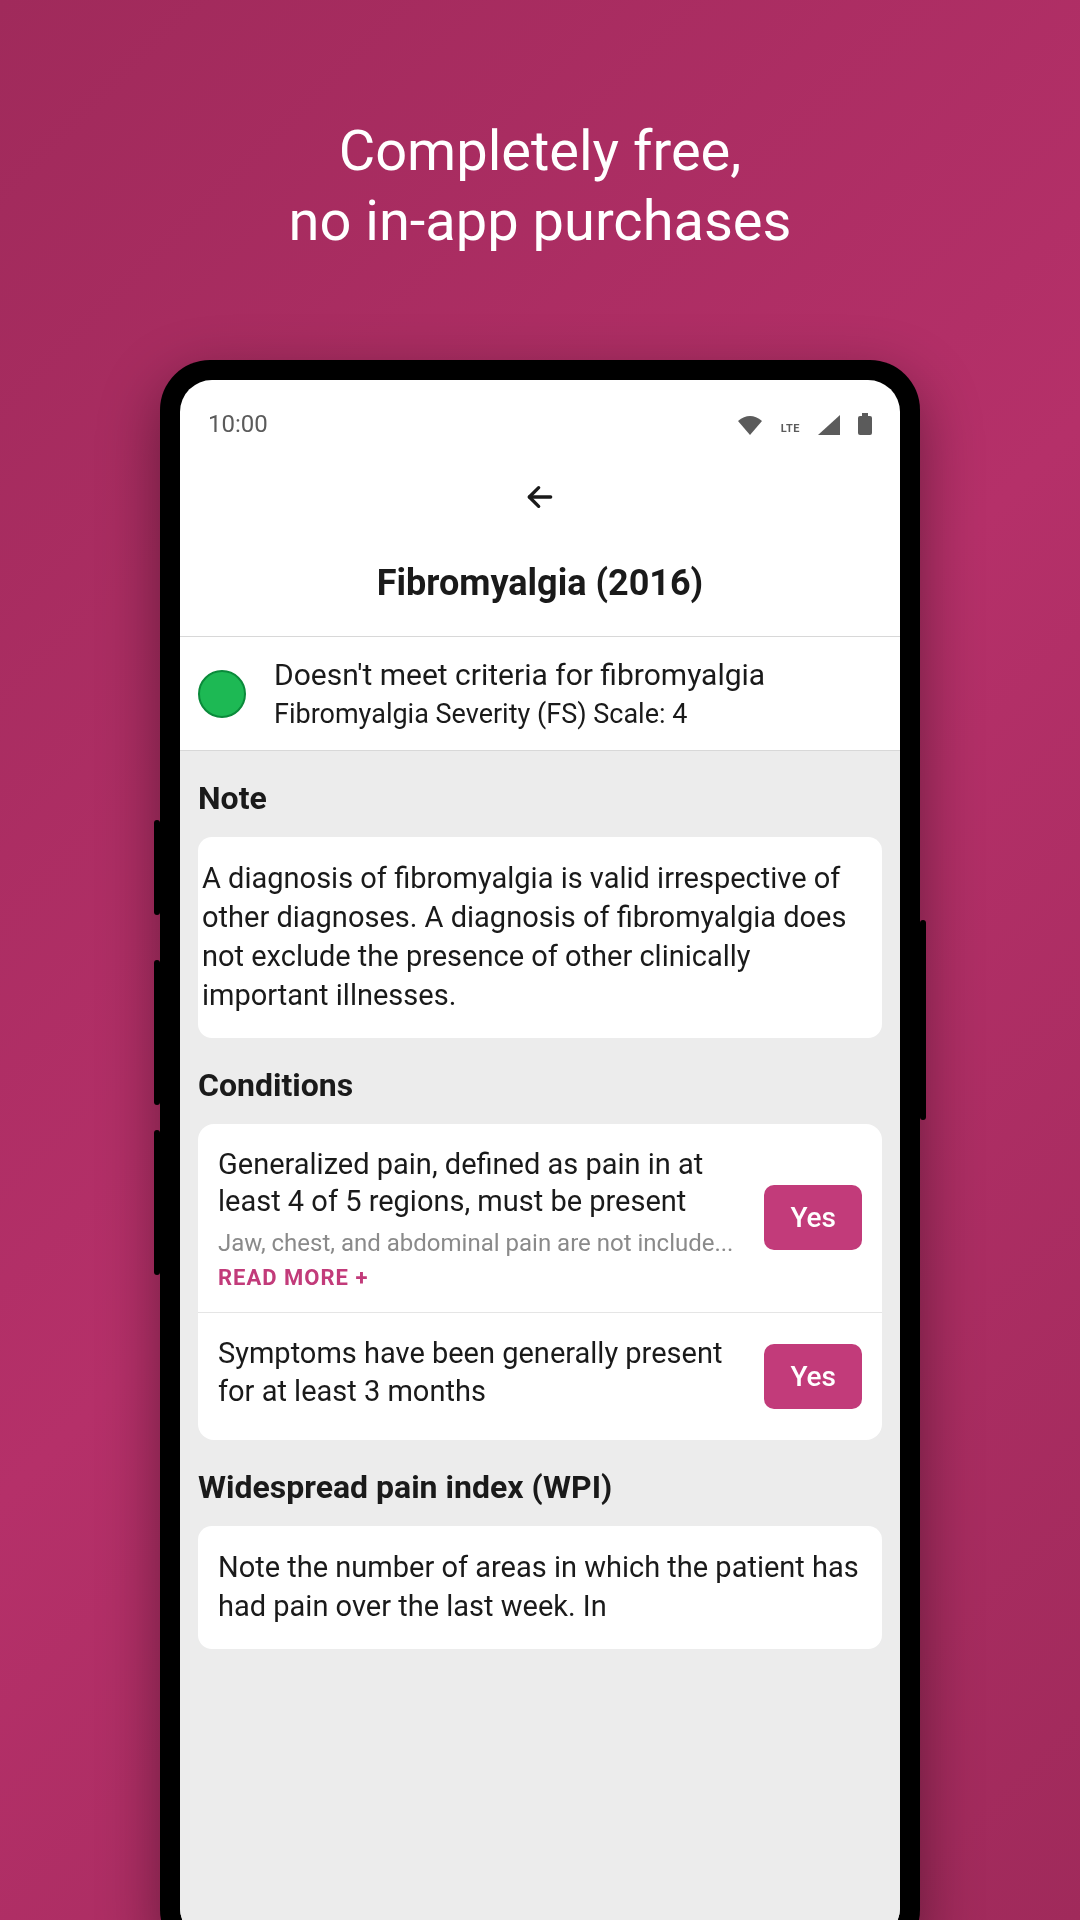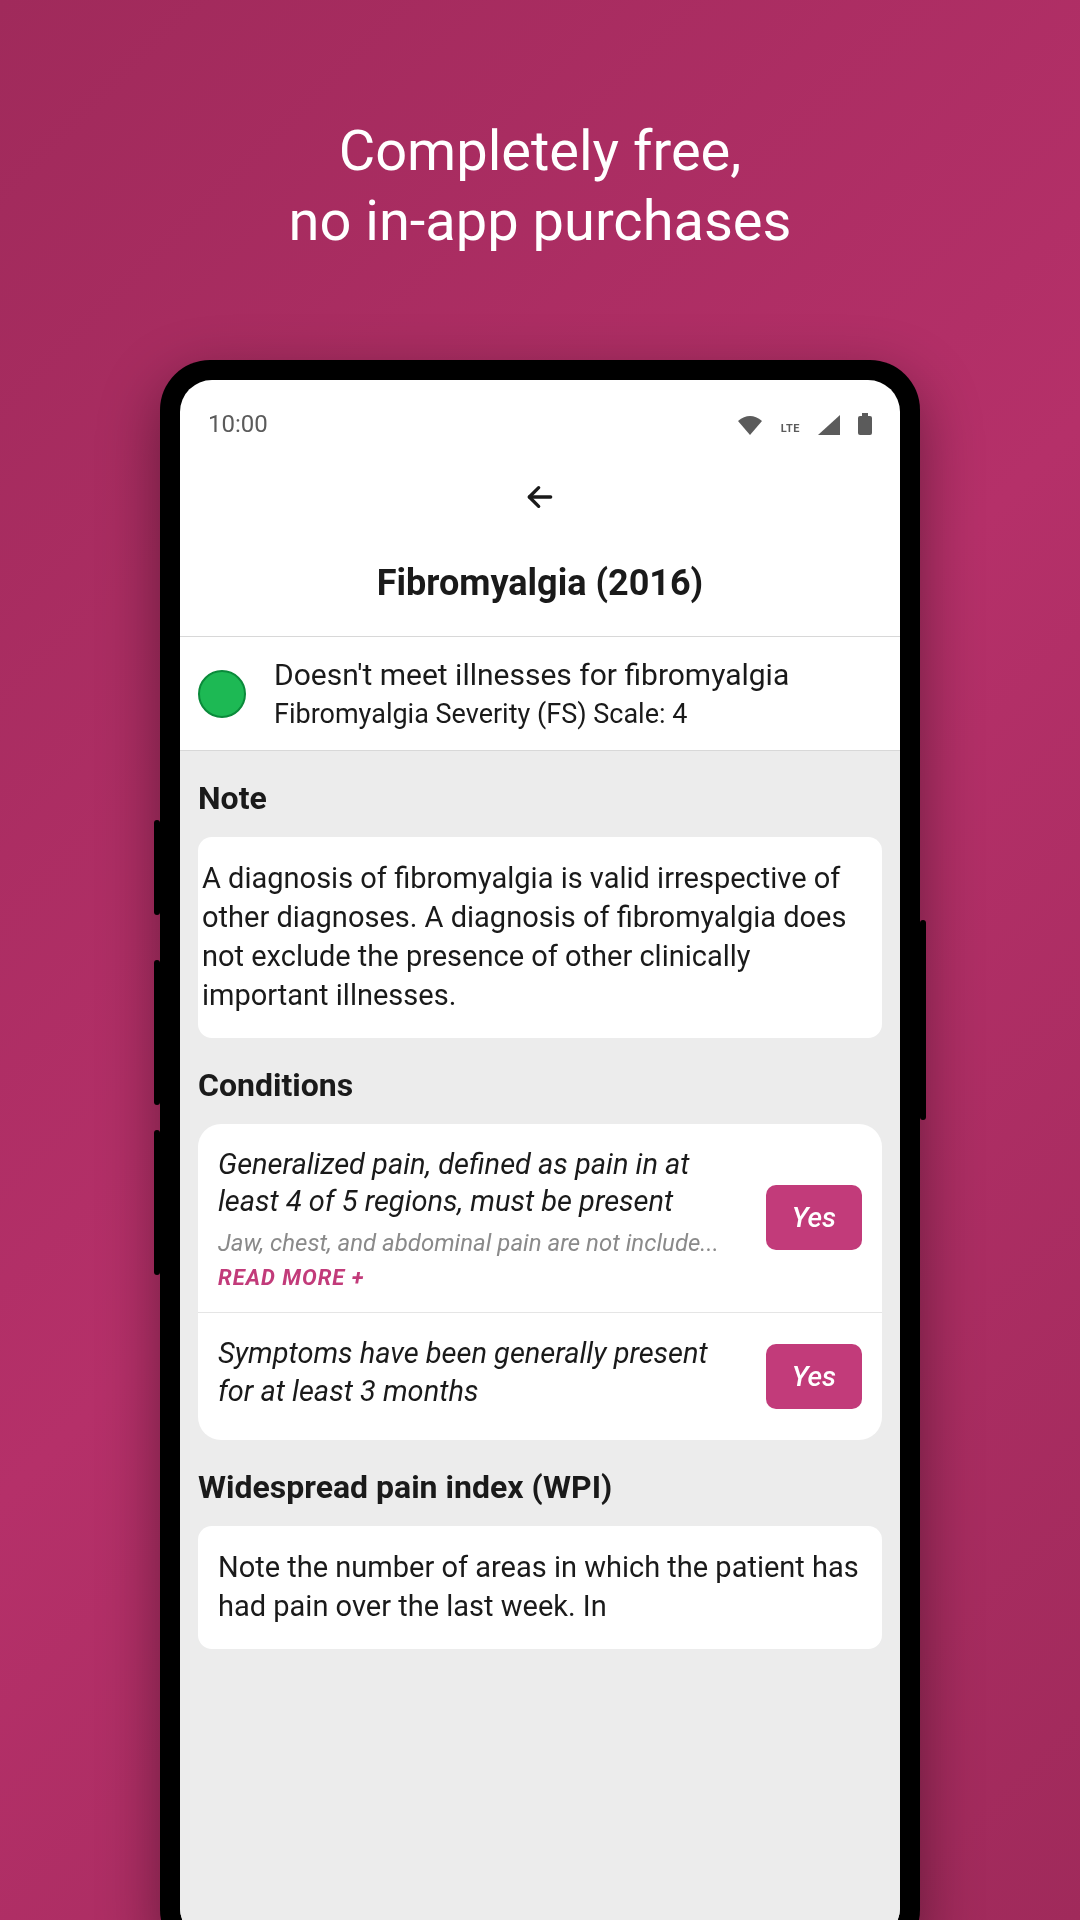--- a/index.html
+++ b/index.html
@@ -120,23 +120,22 @@
 .card {
   background: #ffffff;
   border-radius: 14px;
   padding: 22px 4px;
   font-size: 29px;
   color: #1a1a1a;
   line-height: 1.35;
 }
 .condition-card {
   background: #ffffff;
-  border-radius: 23px;
+  border-radius: 16px;
   overflow: hidden;
-  font-style: italic;
 }
 .condition-item {
   display: flex;
   align-items: flex-start;
   padding: 22px 20px;
   gap: 20px;
 }
 .condition-item + .condition-item {
   border-top: 1px solid #e5e5e5;
 }
@@ -217,21 +216,21 @@
             <line x1="20" y1="12" x2="4" y2="12"></line>
             <polyline points="11 5 4 12 11 19"></polyline>
           </svg>
       </span>
       <span class="app-title">Fibromyalgia (2016)</span>
     </div>
 
     <div class="result-banner">
       <div class="status-dot"></div>
       <div class="result-text">
-        <div class="result-title">Doesn't meet illnesses for fibromyalgia</div>
+        <div class="result-title">Doesn't meet criteria for fibromyalgia</div>
         <div class="result-subtitle">Fibromyalgia Severity (FS) Scale: 4</div>
       </div>
     </div>
 
     <div class="content-area">
 
       <div class="section-header">Note</div>
       <div class="card">A diagnosis of fibromyalgia is valid irrespective of other diagnoses. A diagnosis of fibromyalgia does not exclude the presence of other clinically important illnesses.</div>
 
       <div class="section-header">Conditions</div>

